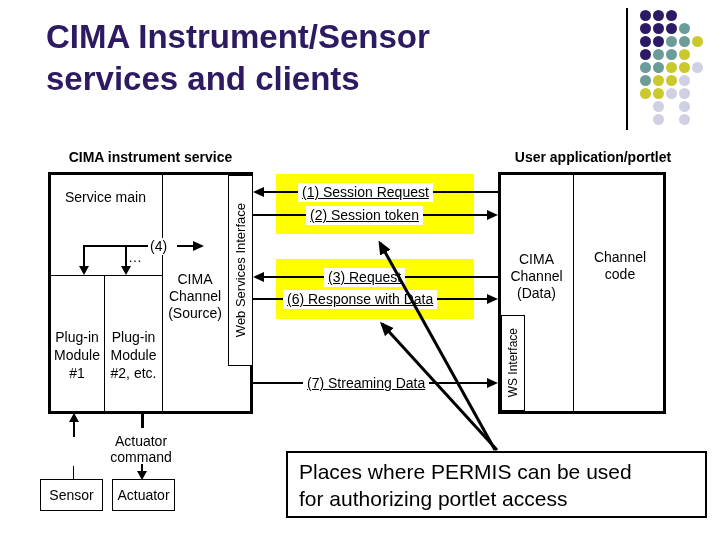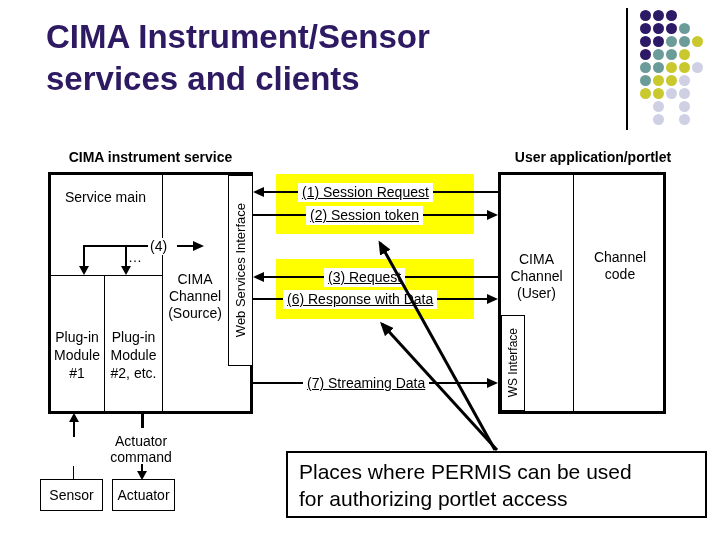--- a/index.html
+++ b/index.html
@@ -146,21 +146,21 @@
   <div class="abs hline" style="left:252px;top:382px;width:236px;"></div>
   <div class="abs ah ah-r" style="left:487px;top:378px;"></div>
   <div class="abs wlabel" style="left:303px;top:374px;">(7) Streaming Data</div>
 
   <div class="abs hdr" style="left:493px;top:149px;width:200px;">User application/portlet</div>
   <div class="abs box3" style="left:498px;top:172px;width:168px;height:242px;"></div>
   <div class="abs thin" style="left:573px;top:175px;width:1px;height:236px;"></div>
   <div class="abs lbl ctr" style="left:501px;top:251px;width:71px;">
     <div>CIMA</div>
     <div>Channel</div>
-    <div>(User)</div>
+    <div>(Data)</div>
   </div>
   <div class="abs lbl ctr" style="left:576px;top:249px;width:88px;">
     <div>Channel</div>
     <div>code</div>
   </div>
   <div class="abs box1" style="left:501px;top:315px;width:24px;height:96px;display:flex;align-items:center;justify-content:center;">
     <span class="vtext" style="font-size:12px;">WS Interface</span>
   </div>
 
   <div class="abs ah ah-u" style="left:69px;top:413px;"></div>

